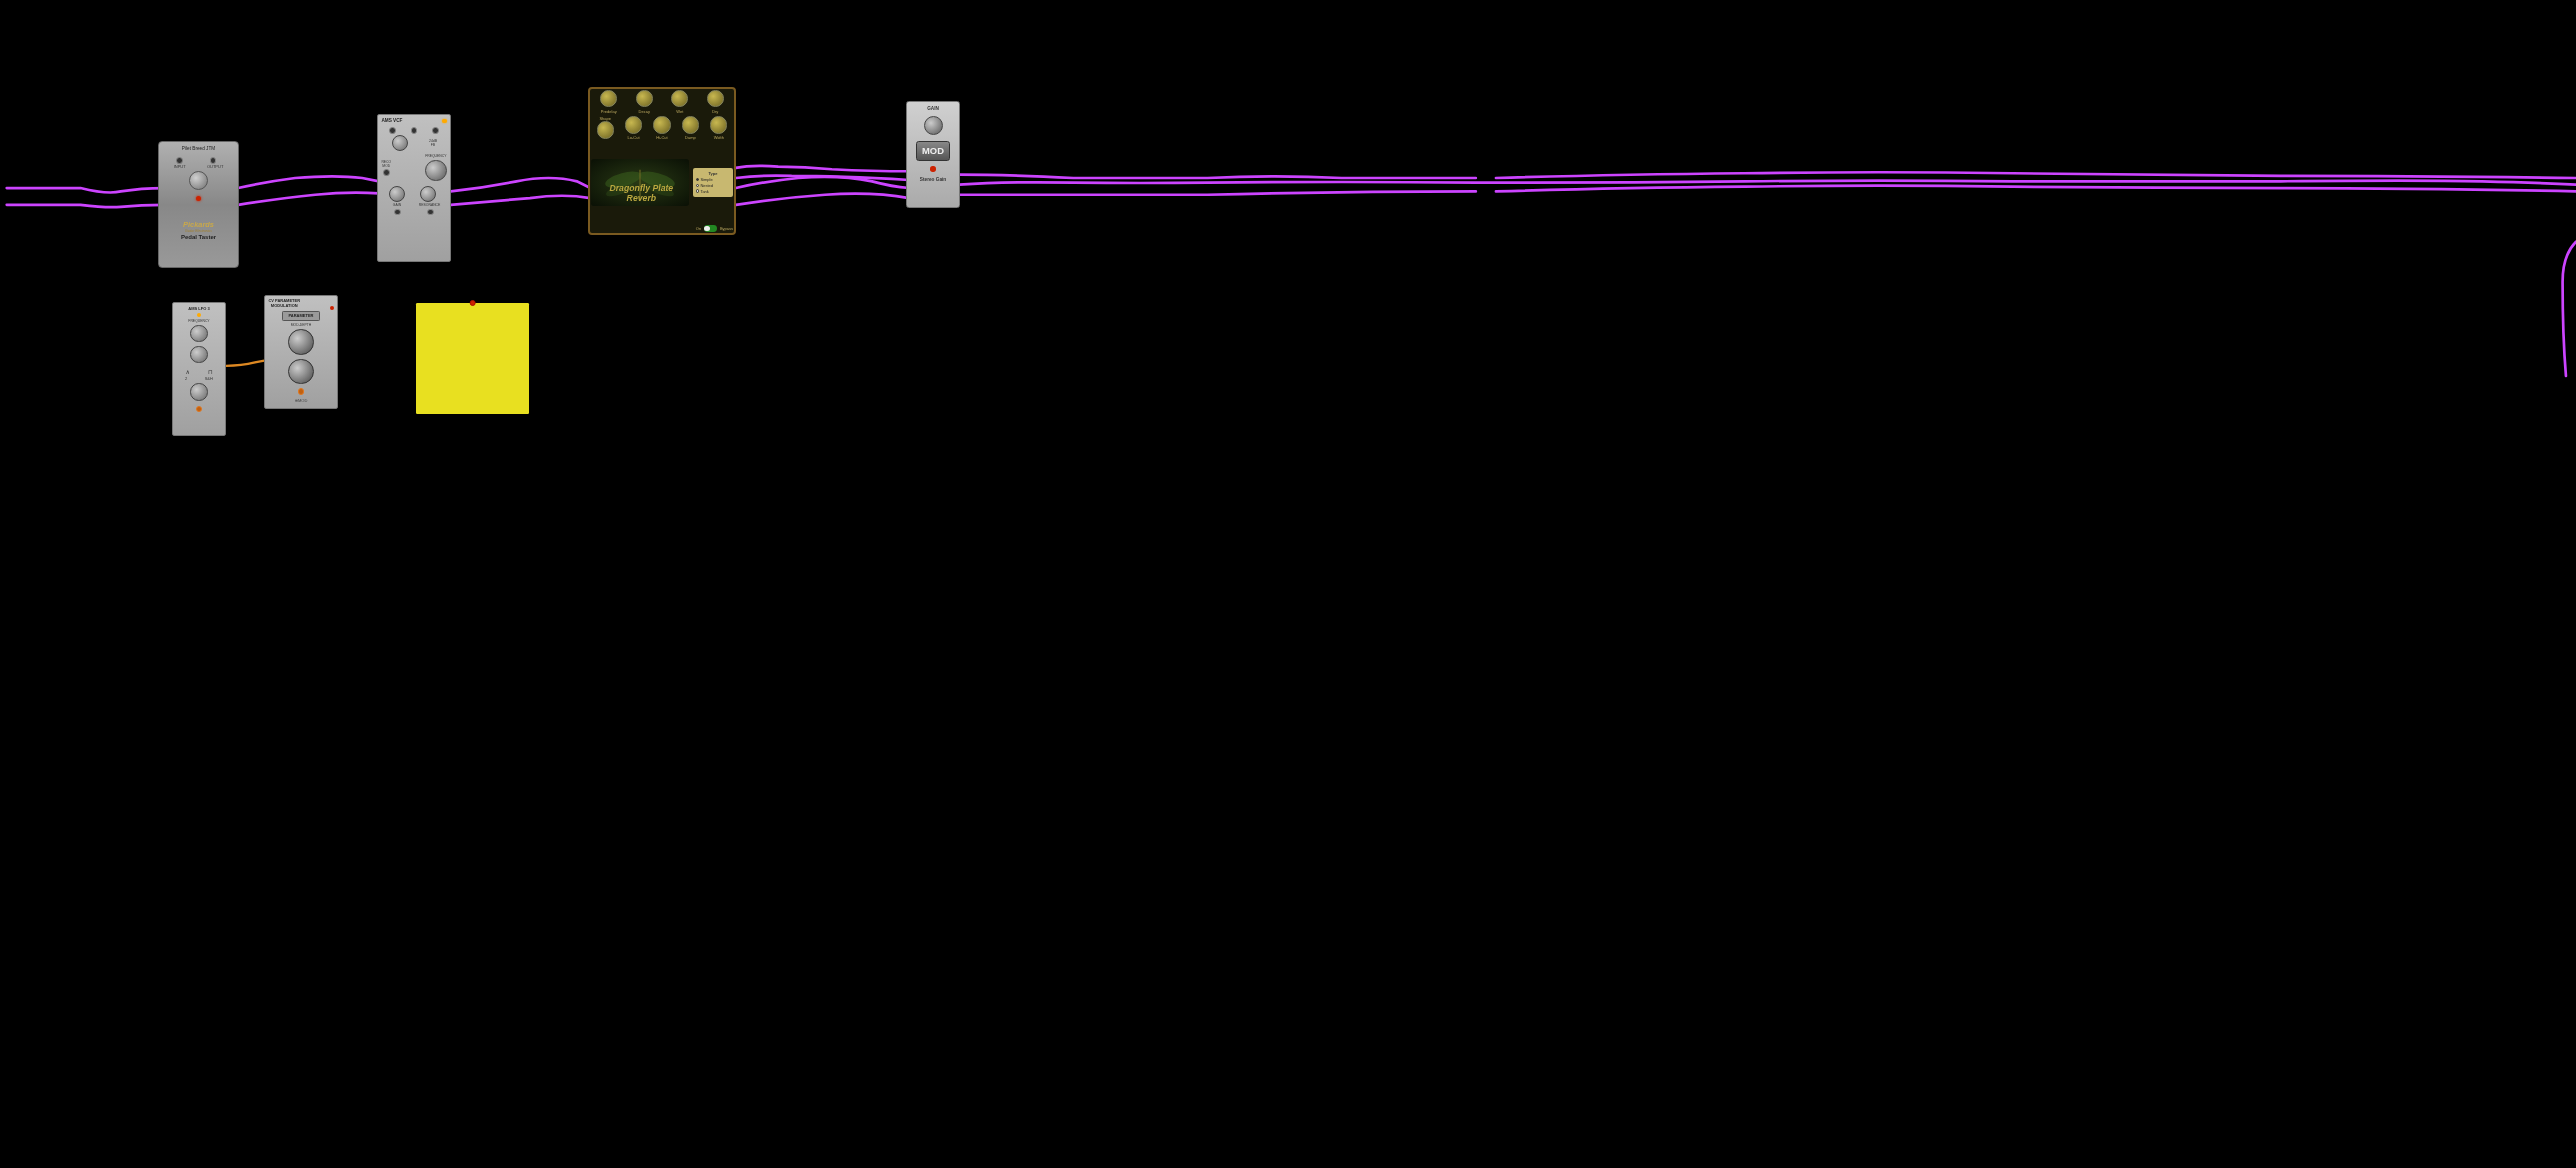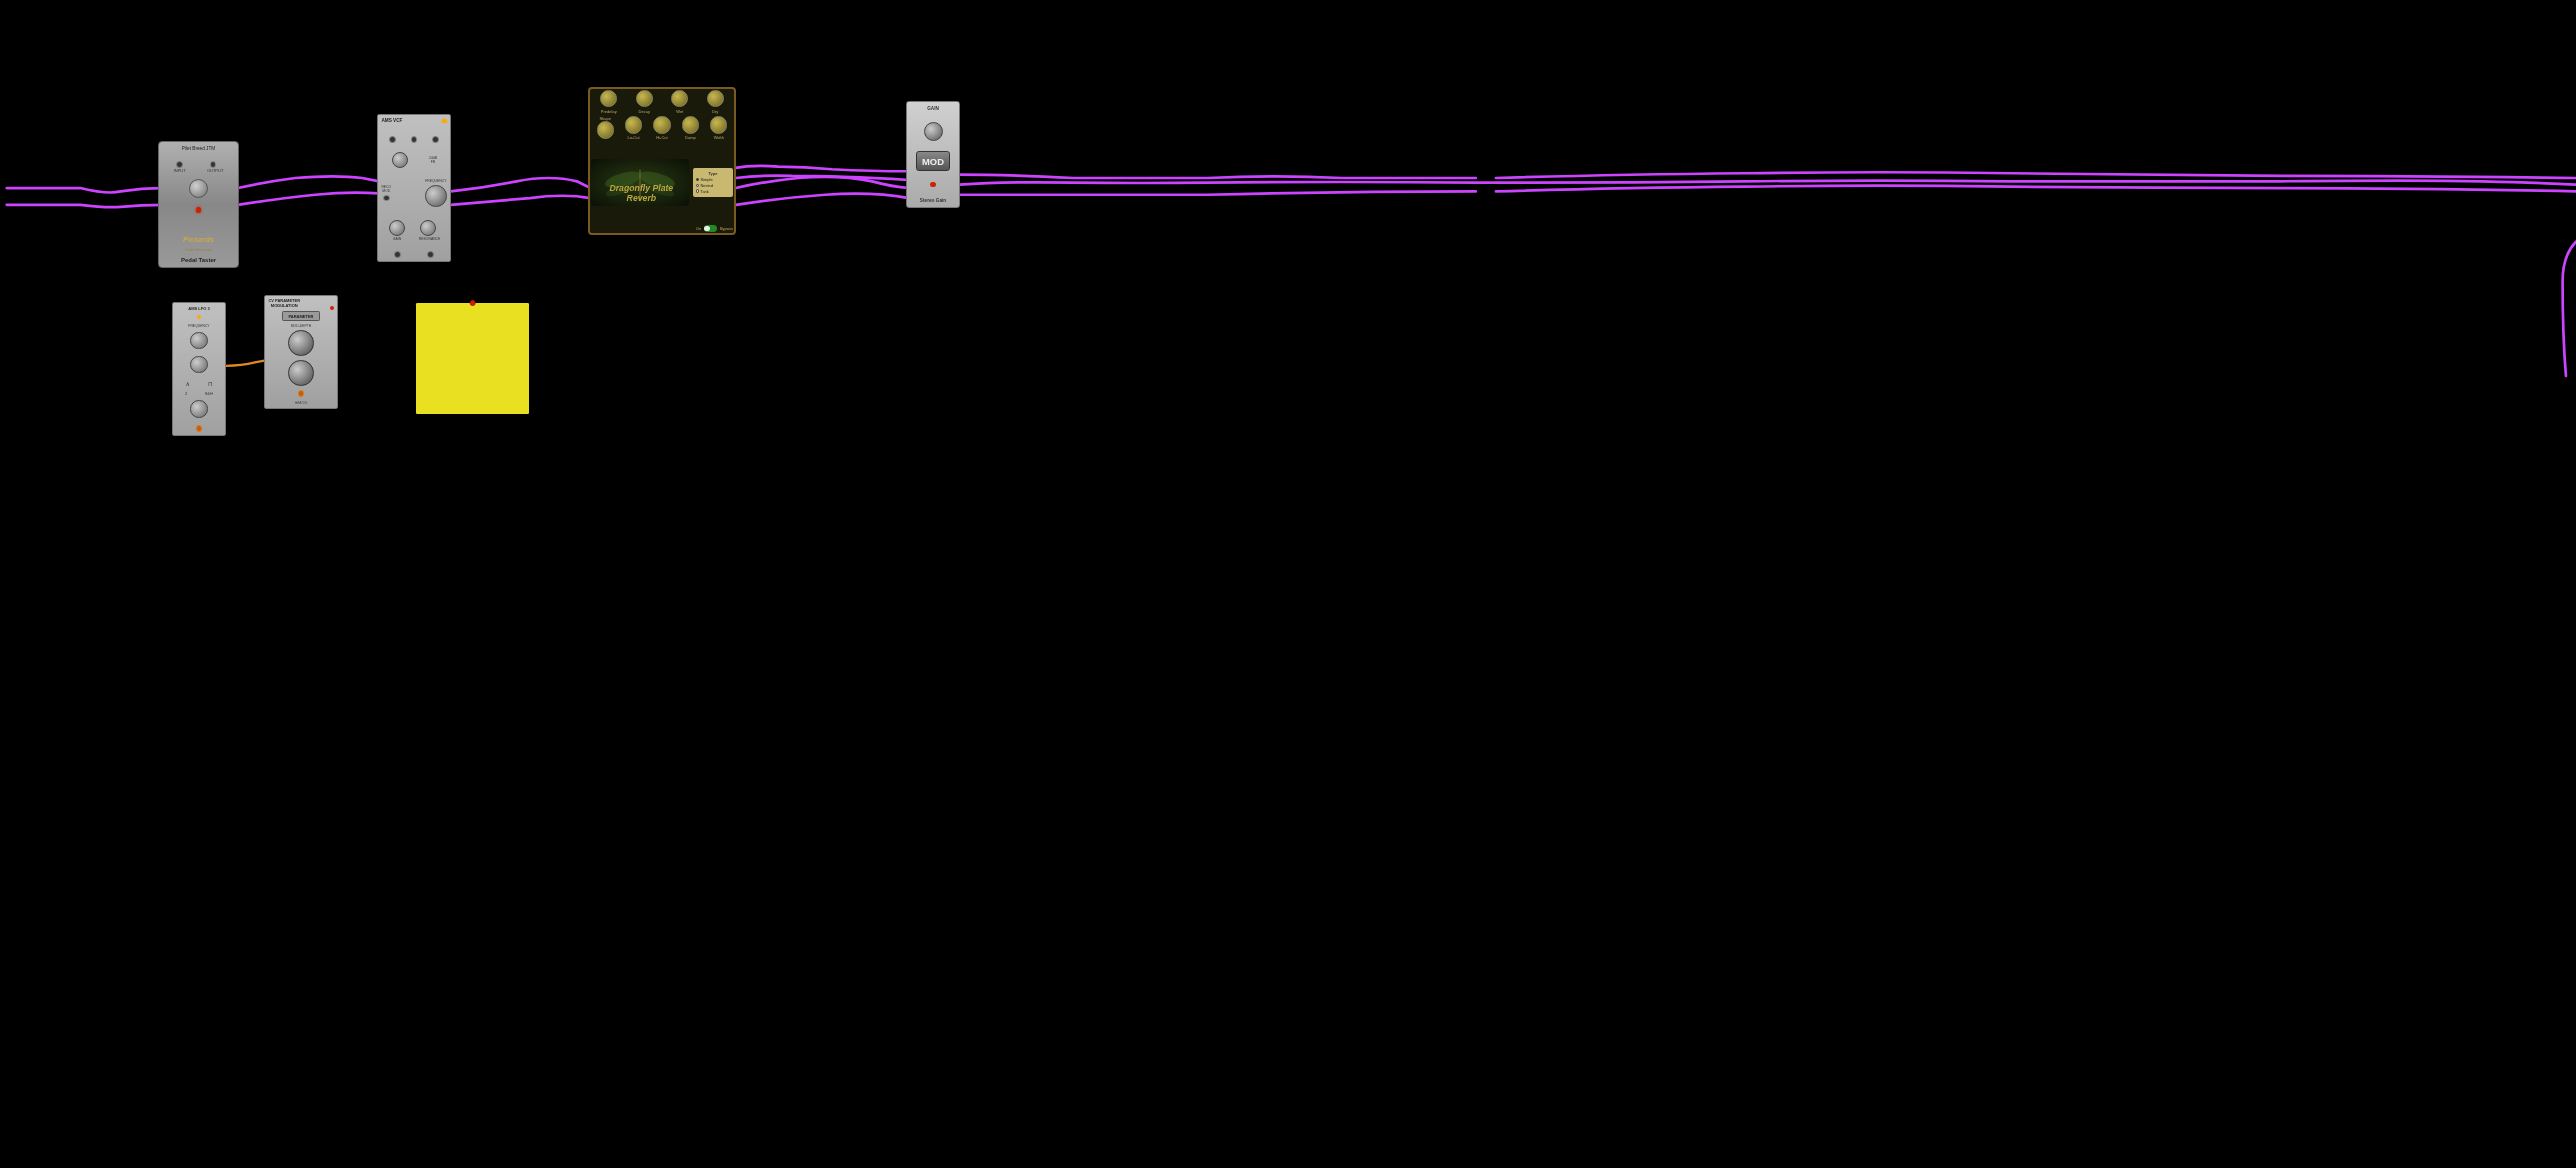--- a/index.html
+++ b/index.html
@@ -19,21 +19,20 @@
       width: 2576px;
       height: 1169px;
       pointer-events: none;
       z-index: 1;
     }
 
     
     .plugin {
       position: absolute;
       z-index: 2;
-      justify-content: space-between;
     }
 
     
     #pedal-taster {
       left: 158px;
       top: 141px;
       width: 81px;
       height: 127px;
       background: linear-gradient(180deg, #b0b0b0 0%, #888 50%, #999 100%);
       border-radius: 4px;

